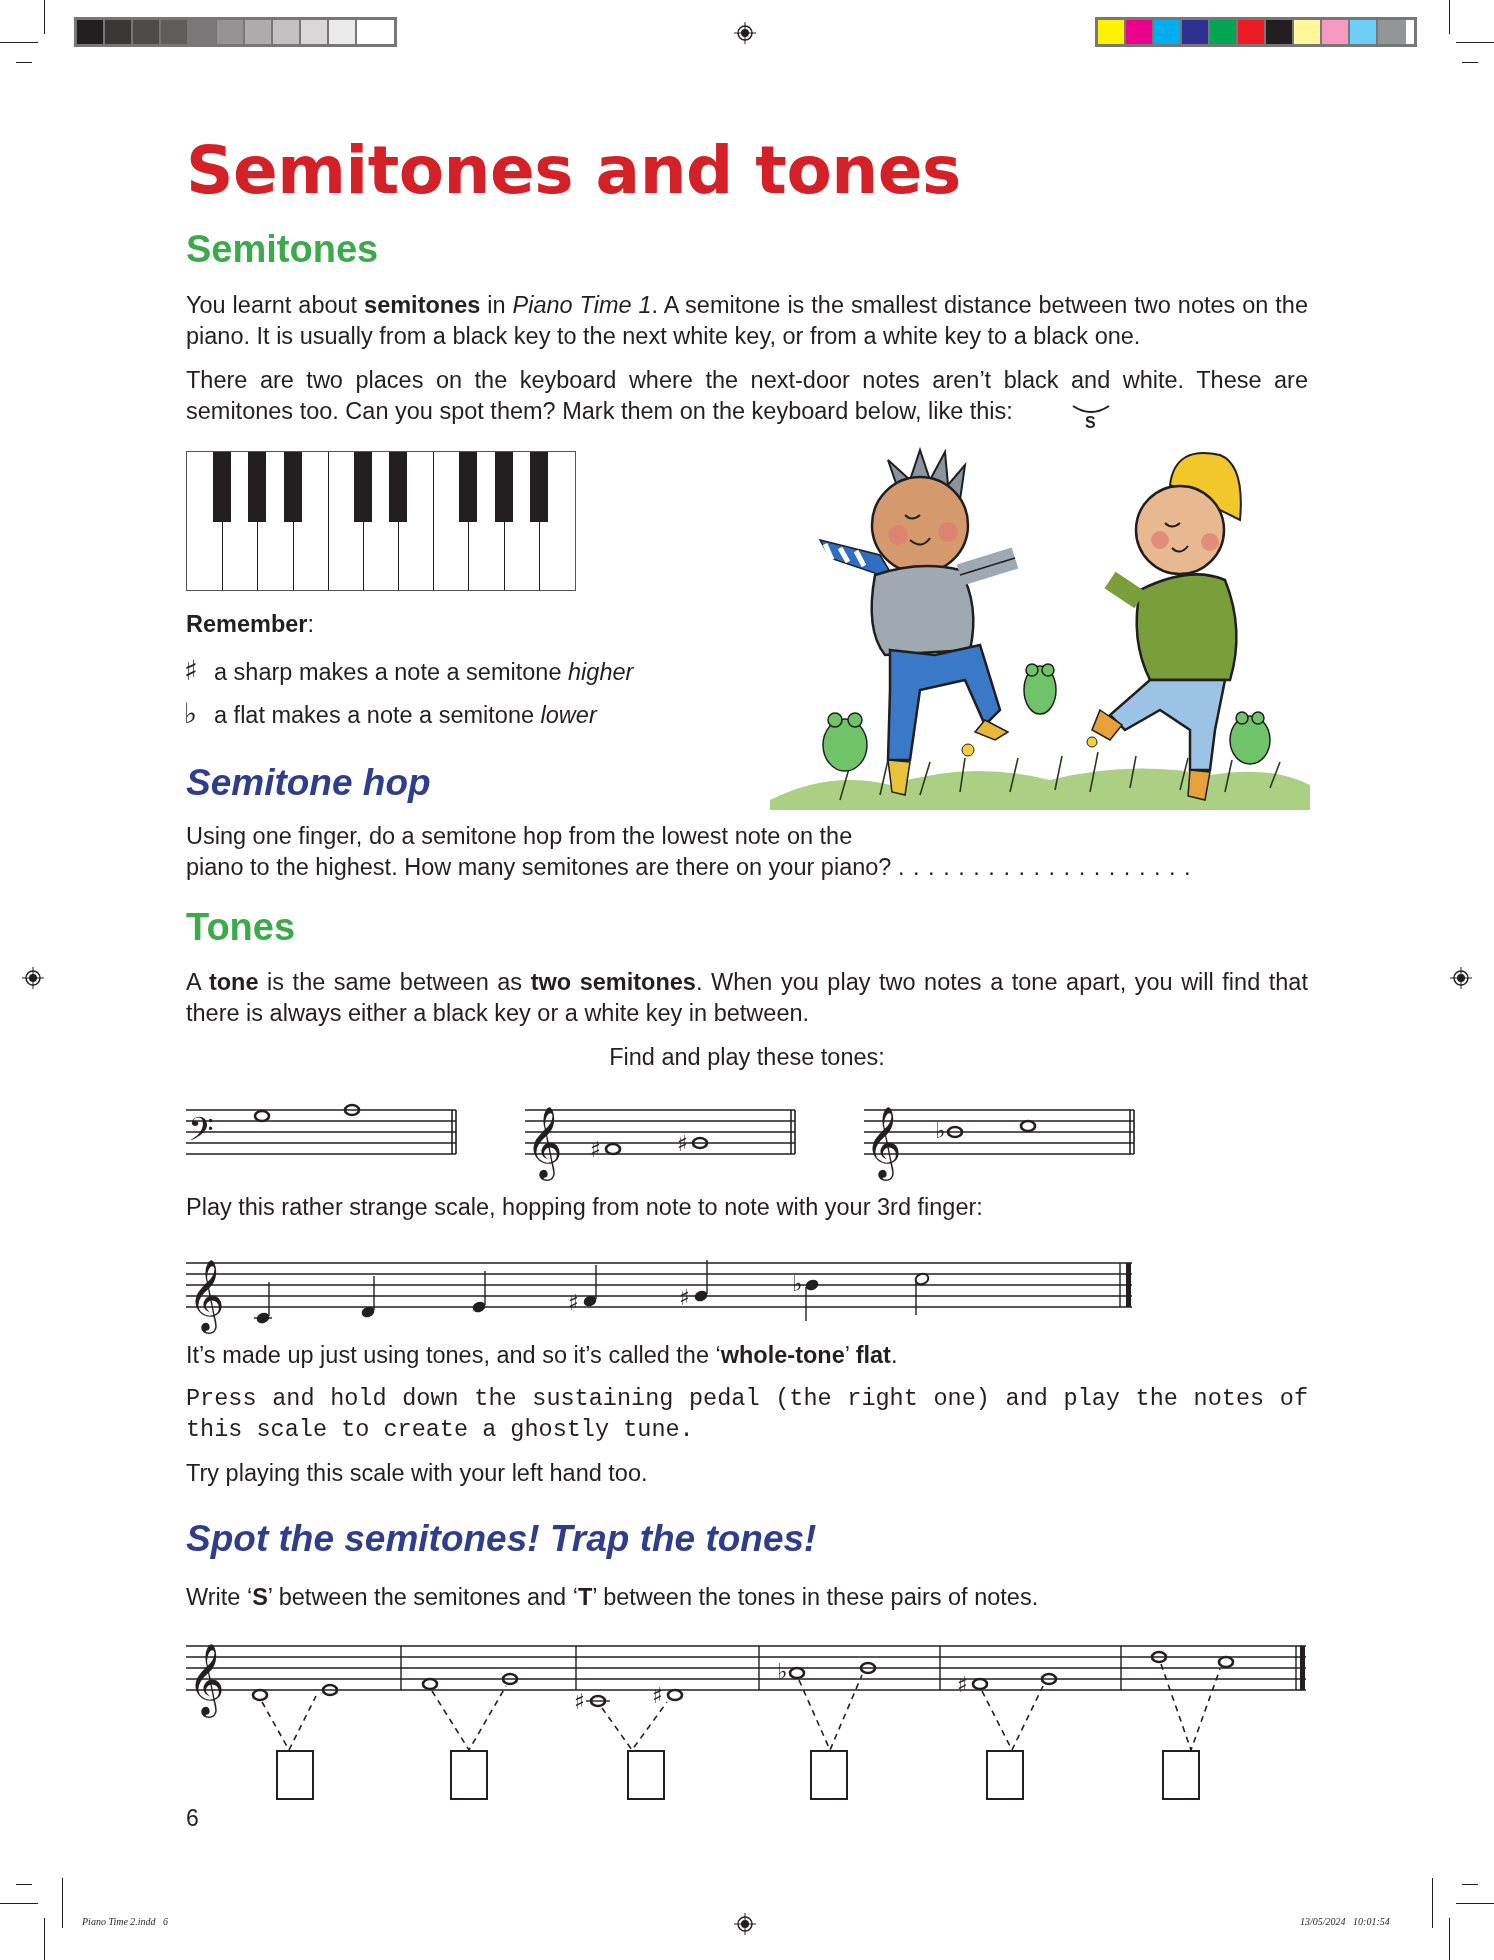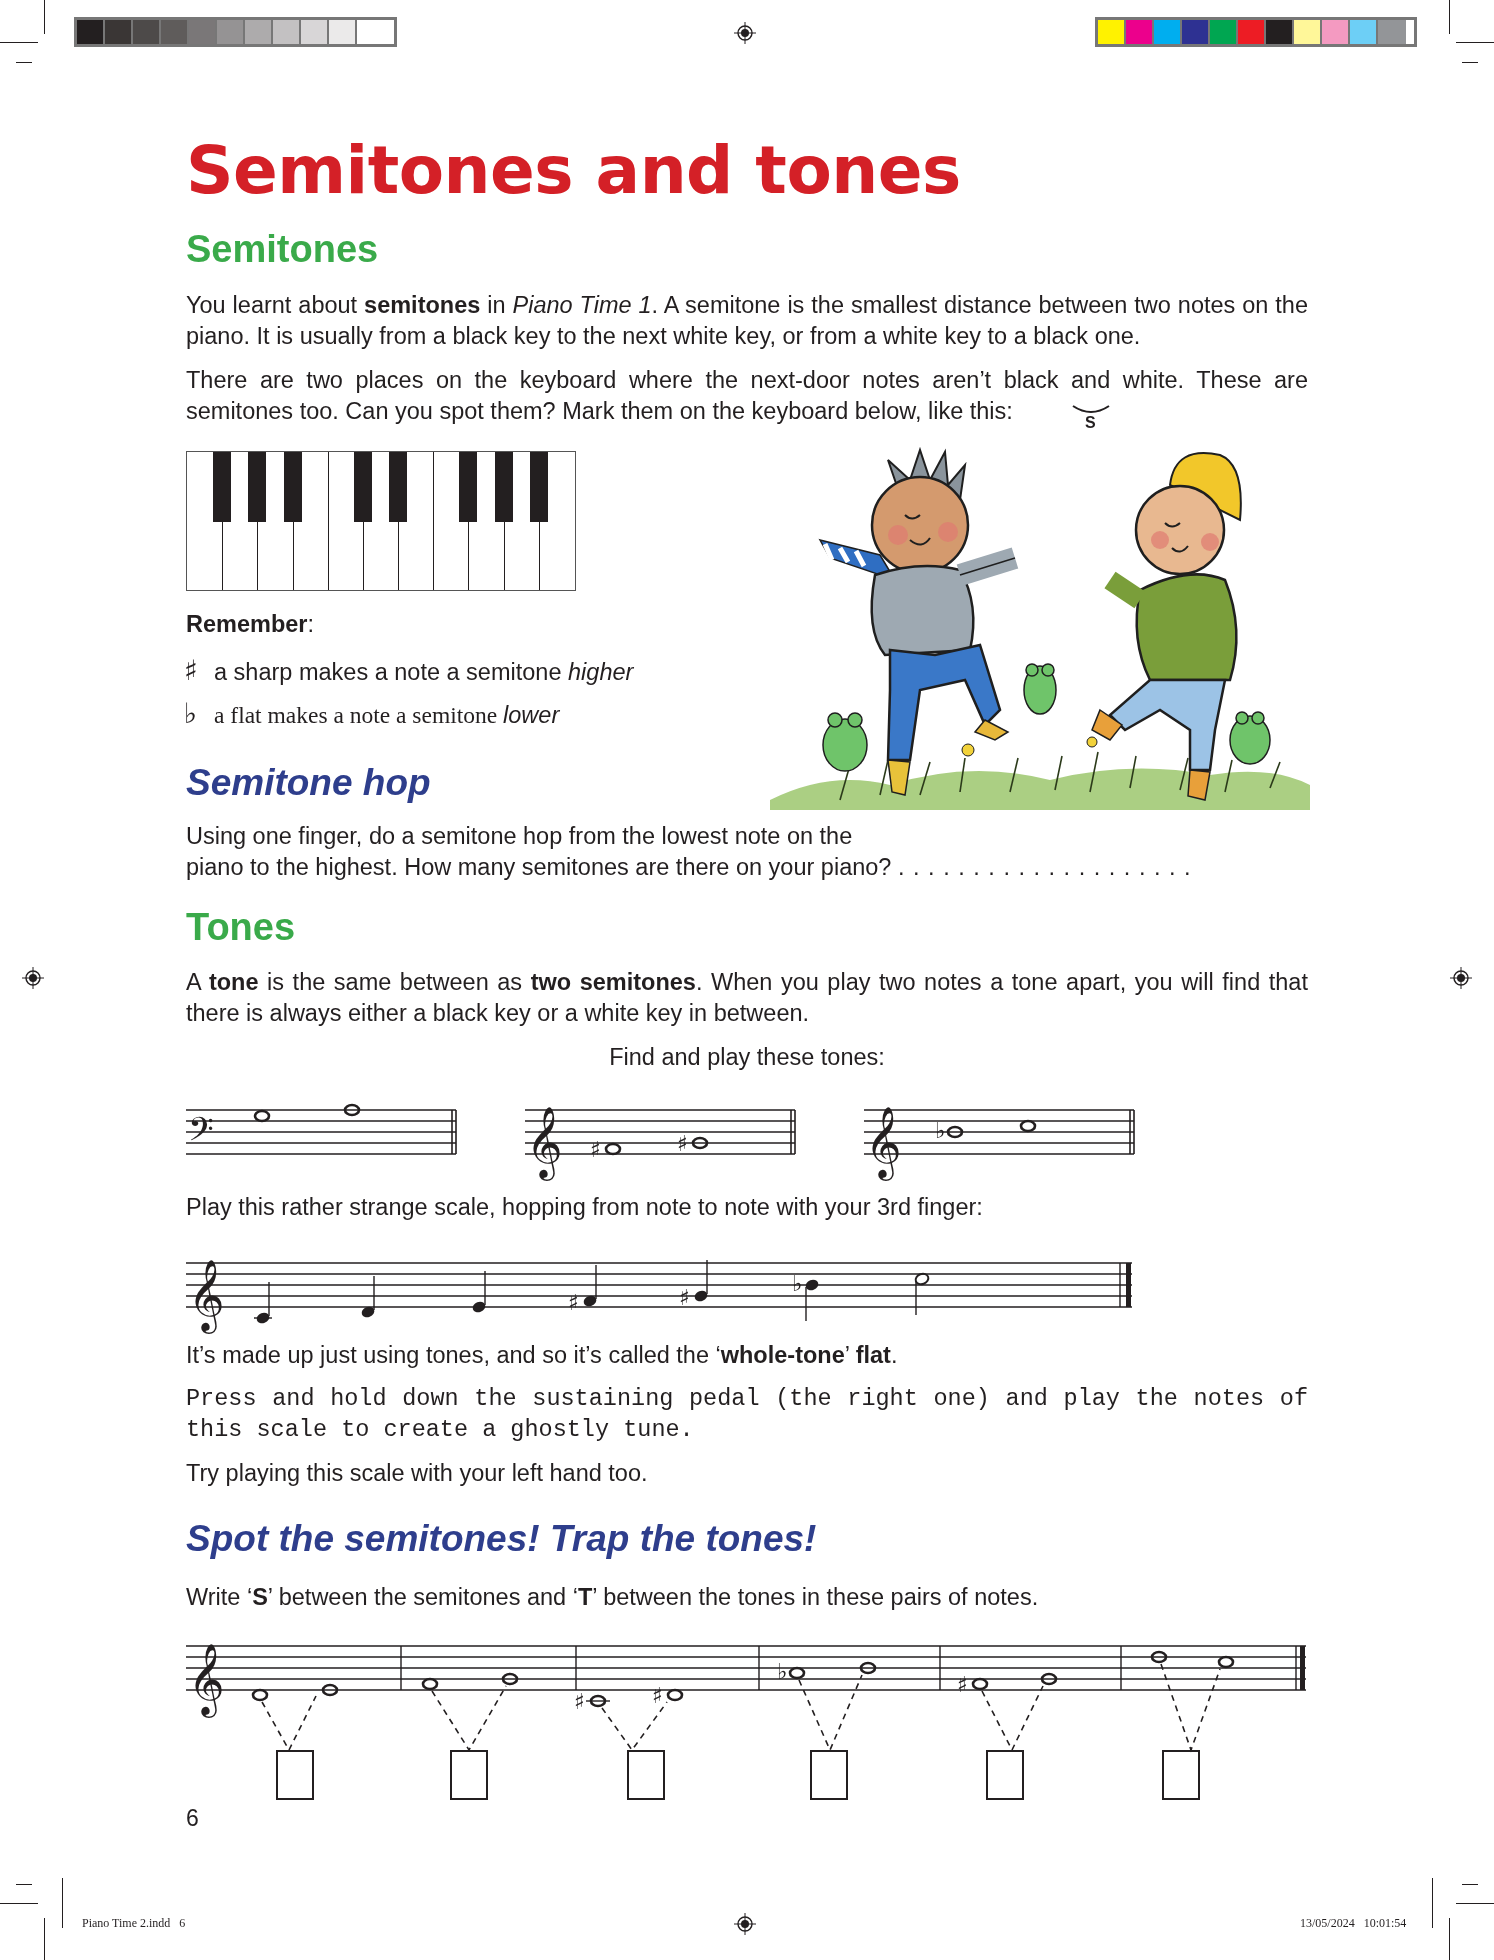--- a/index.html
+++ b/index.html
@@ -11,21 +11,21 @@
   .p{font-size:23.5px;line-height:31px;left:186px;width:1122px;text-align:justify;}
   .p b{font-weight:bold;}
   .regbar{position:absolute;top:17px;height:30px;display:flex;border:3px solid #777;box-sizing:border-box;}
   .regbar span{display:block;width:28px;height:100%;border-right:2px solid #777;box-sizing:border-box;}
   .regbar span:last-child{border-right:none;}
   .crop{position:absolute;background:#231f20;}
   .target{position:absolute;width:24px;height:24px;}
   .kb{left:186px;top:451px;width:390px;height:140px;border:1.5px solid #555;box-sizing:border-box;background:#fff;}
   .wk{position:absolute;top:0;bottom:0;border-left:1.5px solid #231f20;}
   .bk{position:absolute;top:0;height:70px;width:18px;background:#231f20;}
-  .sm{font-size:12px;font-family:"Liberation Serif",serif;}
+  .sm{font-size:10px;font-family:"Liberation Serif",serif;font-style:italic;}
 </style>
 </head>
 <body>
 
 <div class="regbar" style="left:74px;width:323px;" id="graybar">
     <span style="background: rgb(35, 31, 32);"></span>
     <span style="background: rgb(58, 54, 53);"></span>
     <span style="background: rgb(77, 74, 73);"></span>
     <span style="background: rgb(95, 92, 91);"></span>
     <span style="background: rgb(122, 119, 120);"></span>
@@ -137,21 +137,21 @@
     <div class="bk" style="left: 342.818px;"></div>
   </div>
 
 <div class="abs" style="left:186px;top:611px;font-size:23.5px;">
   <b>Remember</b><span>:</span>
 </div>
 <div class="abs" style="left:184px;top:654px;font-size:23.5px;">
   <span style="display:inline-block;width:30px;font-family:'DejaVu Sans',sans-serif;font-size:28px;">♯</span><span style="white-space:pre;">a sharp makes a note a semitone </span><i>higher</i>
 </div>
 <div class="abs" style="left:184px;top:697px;font-size:23.5px;">
-  <span style="display:inline-block;width:30px;font-family:'DejaVu Sans',sans-serif;font-size:28px;">♭</span><span style="white-space:pre;font-family:Liberation Serif, serif;">a flat makes a note a semitone </span><i>lower</i>
+  <span style="display:inline-block;width:30px;font-family:'DejaVu Sans',sans-serif;font-size:28px;">♭</span><span style="white-space:pre;">a flat makes a note a semitone </span><i>lower</i>
 </div>
 
 <svg class="abs" style="left:770px;top:440px;" width="540" height="380" viewBox="0 0 540 380">
 
   <path d="M0 360 Q60 330 120 345 Q200 320 280 340 Q360 320 440 335 Q500 325 540 345 L540 370 L0 370 Z" fill="#8fbf5a" opacity="0.75"></path>
   <g stroke="#2b3a1a" stroke-width="1.6" fill="none">
     <path d="M70 360 L80 325"></path>
       <path d="M110 355 L118 320"></path>
       <path d="M150 355 L160 322"></path>
       <path d="M190 352 L195 318"></path>

